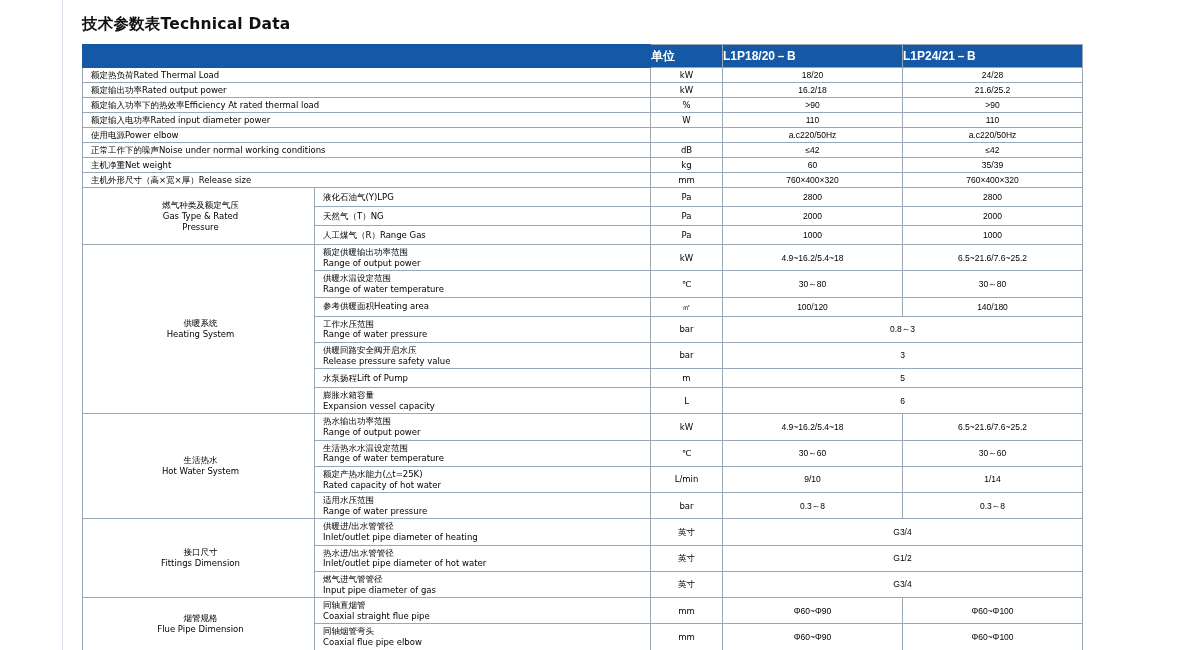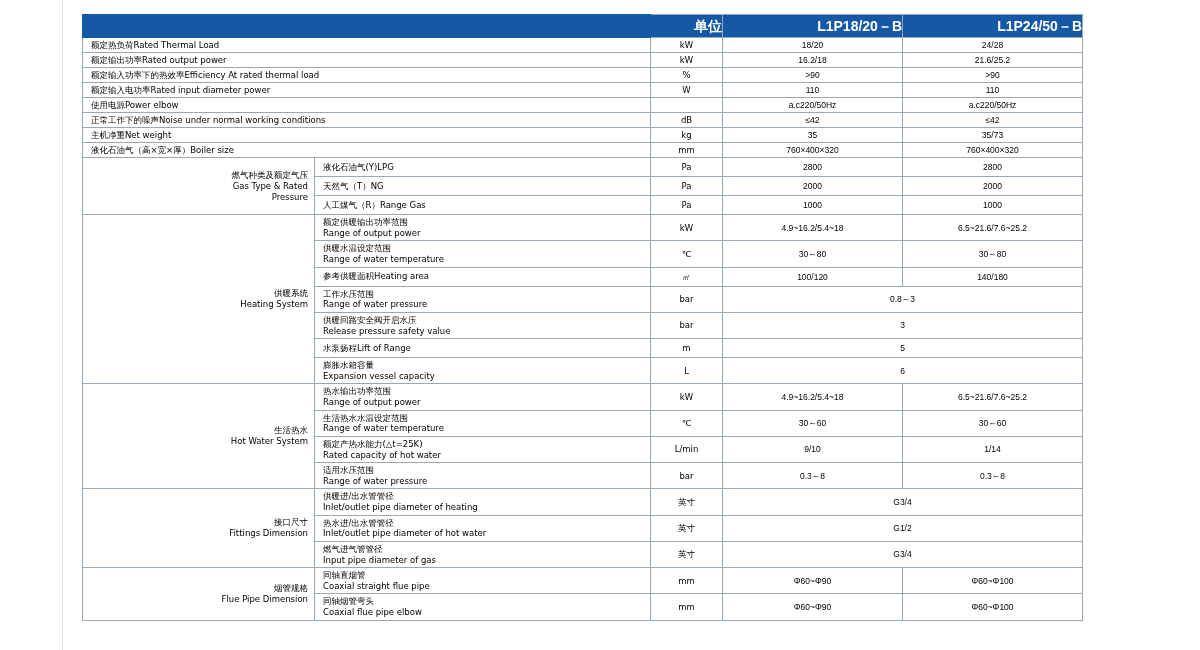--- a/index.html
+++ b/index.html
@@ -58,44 +58,44 @@
 
   table.spec th, table.spec td {
     border: 1px solid #9aa7b4;
     padding: 0;
     vertical-align: middle;
   }
   thead th {
     background: #1559a6;
     color: #fff;
     font-weight: bold;
-    font-size: 14px;
+    font-size: 12px;
     height: 22px;
-    text-align: right;
+    text-align: left;
     border-color: #1559a6;
   }
   thead th.blank {
     background: #1559a6;
     border-color: #1559a6;
   }
   .cell {
     padding: 2px 6px;
     box-sizing: border-box;
   }
   .cn {
     font-family: "DejaVu Sans", "Liberation Sans", sans-serif;
   }
   td.item {
     text-align: left;
   }
   td.item .cell {
     padding-left: 8px;
   }
   td.group {
-    text-align: right;
+    text-align: center;
     vertical-align: middle;
   }
   td.group .cell {
     padding-left: 10px;
     line-height: 1.3;
   }
   td.unit, td.val {
     text-align: center;
   }
   .row-h-1 { height: 13px; }
@@ -104,36 +104,37 @@
   .two-line {
     line-height: 1.25;
   }
 </style>
 </head>
 <body>
 
 <div class="page">
   <div class="left-rule"></div>
   <div class="content">
+    <div class="doc-title cn">技术参数表Technical Data</div>
 
     <table class="spec">
       <colgroup>
         <col class="c-grp">
         <col class="c-item">
         <col class="c-unit">
         <col class="c-v1">
         <col class="c-v2">
       </colgroup>
       <thead>
         <tr>
           <th class="blank"></th>
           <th class="blank"></th>
           <th class="cn">单位</th>
           <th>L1P18/20－B</th>
-          <th>L1P24/50－B</th>
+          <th>L1P24/21－B</th>
         </tr>
       </thead>
       <tbody id="tbody">
           <tr class="row-h-1">
             <td class="item cn" colspan="2">
               <div class="cell">额定热负荷Rated Thermal Load</div>
             </td>
             <td class="unit cn">
               <div class="cell">kW</div>
             </td>
@@ -215,29 +216,29 @@
             </td>
           </tr>
           <tr class="row-h-1">
             <td class="item cn" colspan="2">
               <div class="cell">主机净重Net weight</div>
             </td>
             <td class="unit cn">
               <div class="cell">kg</div>
             </td>
             <td class="val">
-              <div class="cell">35</div>
-            </td>
-            <td class="val">
-              <div class="cell">35/73</div>
-            </td>
-          </tr>
-          <tr class="row-h-1">
-            <td class="item cn" colspan="2">
-              <div class="cell">液化石油气（高×宽×厚）Boiler size</div>
+              <div class="cell">60</div>
+            </td>
+            <td class="val">
+              <div class="cell">35/39</div>
+            </td>
+          </tr>
+          <tr class="row-h-1">
+            <td class="item cn" colspan="2">
+              <div class="cell">主机外形尺寸（高×宽×厚）Release size</div>
             </td>
             <td class="unit cn">
               <div class="cell">mm</div>
             </td>
             <td class="val">
               <div class="cell">760×400×320</div>
             </td>
             <td class="val">
               <div class="cell">760×400×320</div>
             </td>
@@ -349,21 +350,21 @@
             </td>
             <td class="unit cn">
               <div class="cell">bar</div>
             </td>
             <td class="val" colspan="2">
               <div class="cell">3</div>
             </td>
           </tr>
           <tr class="row-h-2">
             <td class="item cn">
-              <div class="cell two-line">水泵扬程Lift of Range</div>
+              <div class="cell two-line">水泵扬程Lift of Pump</div>
             </td>
             <td class="unit cn">
               <div class="cell">m</div>
             </td>
             <td class="val" colspan="2">
               <div class="cell">5</div>
             </td>
           </tr>
           <tr class="row-h-3">
             <td class="item cn">

